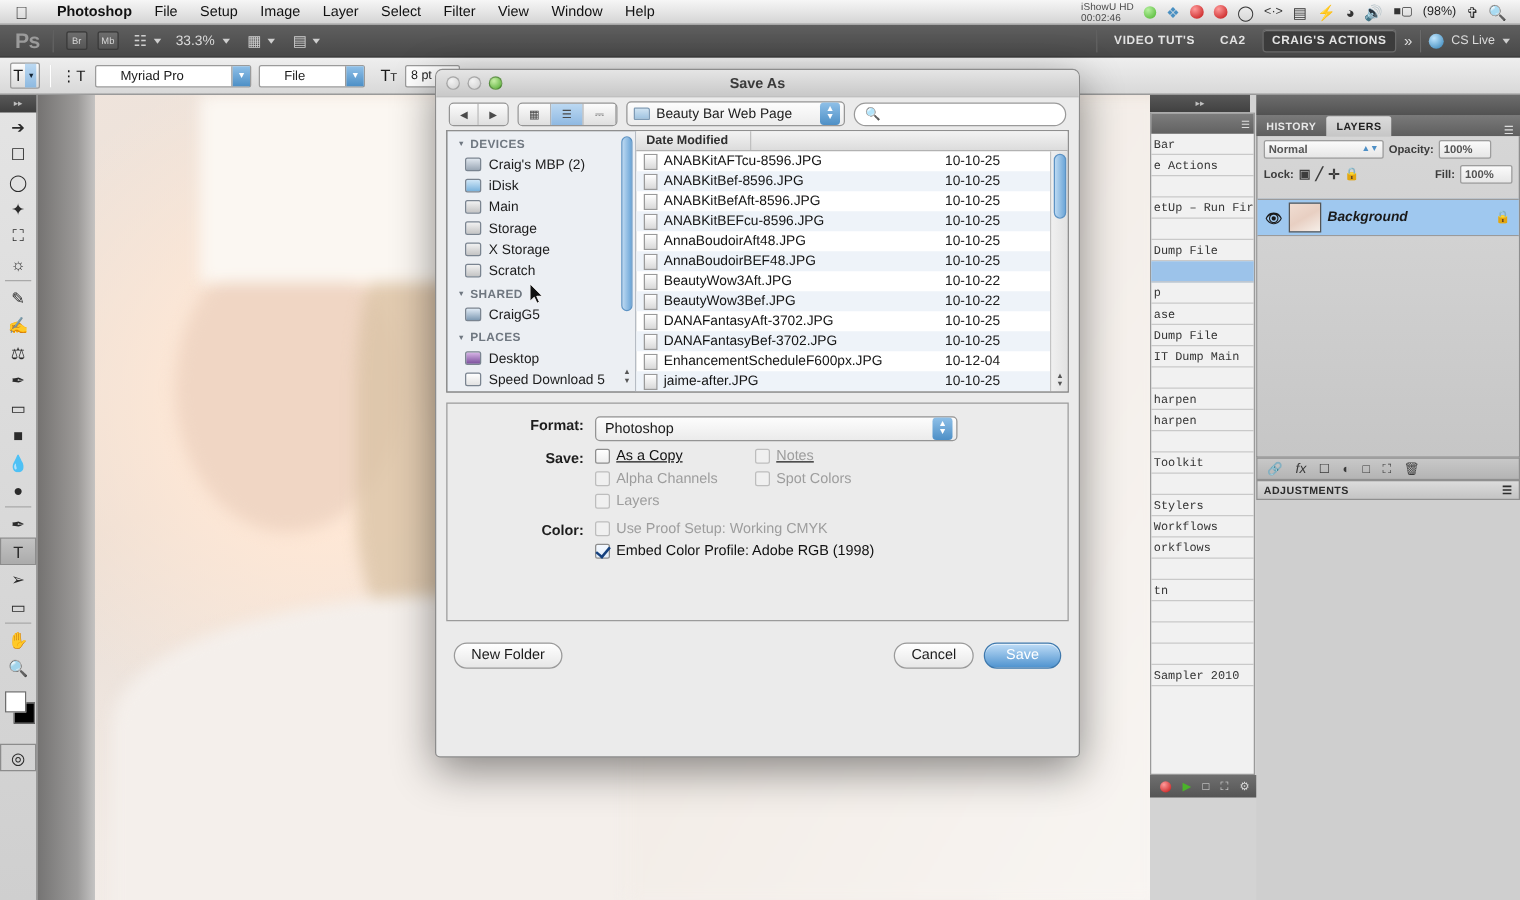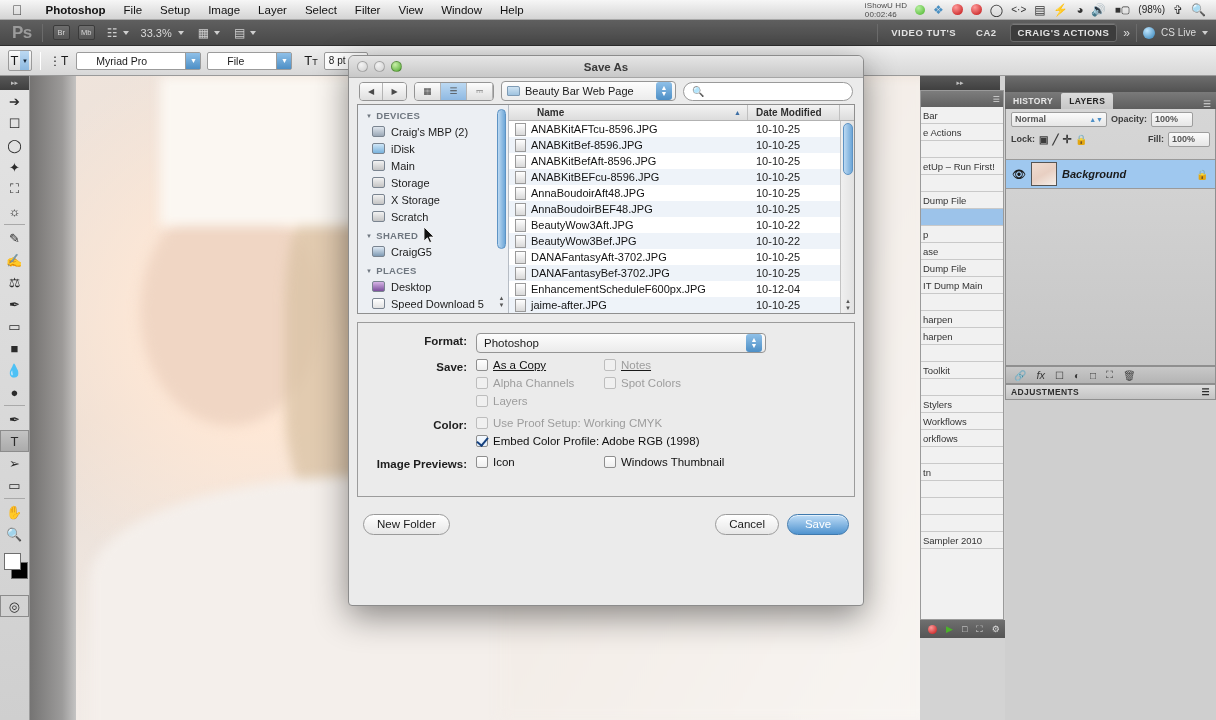--- a/index.html
+++ b/index.html
@@ -83,21 +83,21 @@
   .blur { position:absolute; filter: blur(6px); }
   .darkstrip { position:absolute; left:0; top:0; width:46px; height:644px;
      background:linear-gradient(90deg,#5f5f5f,#8d8d8d 70%,#bdbdbd); opacity:.85;}
 
   
   .rightdock { position:absolute; left:920px; top:76px; width:296px; height:644px; background:#d3d3d3; z-index:8;}
   .collapsebar{position:absolute;left:0;top:0;width:80px;height:14px;background:linear-gradient(#585858,#404040);
      color:#c0c0c0;font-size:7px;display:flex;align-items:center;justify-content:center;}
   .actpanel{position:absolute;left:0;top:14px;width:84px;height:530px;background:#f1f1f1;border:1px solid #9a9a9a;}
   .actpanel .hdr{height:16px;background:linear-gradient(#7d7d7d,#616161);display:flex;align-items:center;justify-content:flex-end;padding-right:3px;color:#ddd;font-size:8px;}
-  .actrow{height:17px;border-bottom:1px solid #c9c9c9;display:flex;align-items:center;padding-left:2px;font-size:9.5px;color:#333;white-space:nowrap;overflow:hidden;}
+  .actrow{height:17px;border-bottom:1px solid #c9c9c9;display:flex;align-items:center;padding-left:2px;font-size:9.5px;color:#333;white-space:nowrap;overflow:hidden;font-family:Liberation Mono, monospace;}
   .actrow.sel{background:#9cc3ea;}
   .actfoot{position:absolute;left:0;top:544px;width:140px;height:18px;background:linear-gradient(#6f6f6f,#555);
      display:flex;align-items:center;gap:9px;padding-left:8px;}
 
   .palcol{position:absolute;left:85px;top:0;width:211px;height:644px;background:#cfcfcf;}
   .palhdr{height:16px;background:linear-gradient(#6d6d6d,#525252);}
   .tabs{height:17px;display:flex;align-items:flex-end;background:linear-gradient(#7a7a7a,#5e5e5e);}
   .tab{font-size:8.5px;font-weight:bold;letter-spacing:.4px;color:#e8e8e8;padding:3px 8px 3px;}
   .tab.on{background:linear-gradient(#dcdcdc,#c6c6c6);color:#222;border-radius:2px 2px 0 0;}
   .panbody{background:linear-gradient(#d6d6d6,#c9c9c9);border:1px solid #8f8f8f;border-top:none;font-weight:bold;}
@@ -576,24 +576,20 @@
               <span>Speed Download 5</span>
             </div>
           </div>
         <div class="sb-scroll">
           <div class="sb-thumb"></div>
           <div style="position:absolute;bottom:0;left:0;font-size:6px;color:#555;line-height:7px;text-align:center;width:9px;">▲<br>▼</div>
         </div>
       </div>
       <div class="filelist">
         <div class="flhdr">
-          <div class="c1">
-            <span>Name</span>
-            <span style="margin-left:auto;margin-right:6px;font-size:7px;color:#3d6fa5;">▲</span>
-          </div>
           <div class="c2">Date Modified</div>
           <div class="c3"></div>
         </div>
         <div style="display:flex;flex:1;overflow:hidden;">
           <div class="flrows" id="file-rows">
               <div class="flrow">
                 <div class="nm">
                   <span class="fico"></span>
                   <span>ANABKitAFTcu-8596.JPG</span>
                 </div>
@@ -733,33 +729,20 @@
             <span class="cb dimb"></span>
             <span>Use Proof Setup:  Working CMYK</span>
           </div>
           <div class="cbwrap">
             <span class="cb on"></span>
             <span>Embed Color Profile:  Adobe RGB (1998)</span>
           </div>
         </div>
       </div>
 
-      <div class="optrow" style="margin-top:9px;">
-        <div class="optlbl">Image Previews:</div>
-        <div style="display:flex;">
-          <div class="cbwrap col2">
-            <span class="cb"></span>
-            <span>Icon</span>
-          </div>
-          <div class="cbwrap">
-            <span class="cb"></span>
-            <span>Windows Thumbnail</span>
-          </div>
-        </div>
-      </div>
     </div>
 
     <div class="optfoot">
       <div class="pillbtn">New Folder</div>
       <div class="grow"></div>
       <div class="gap8">
         <div class="pillbtn">Cancel</div>
         <div class="pillbtn primary">Save</div>
       </div>
     </div>

